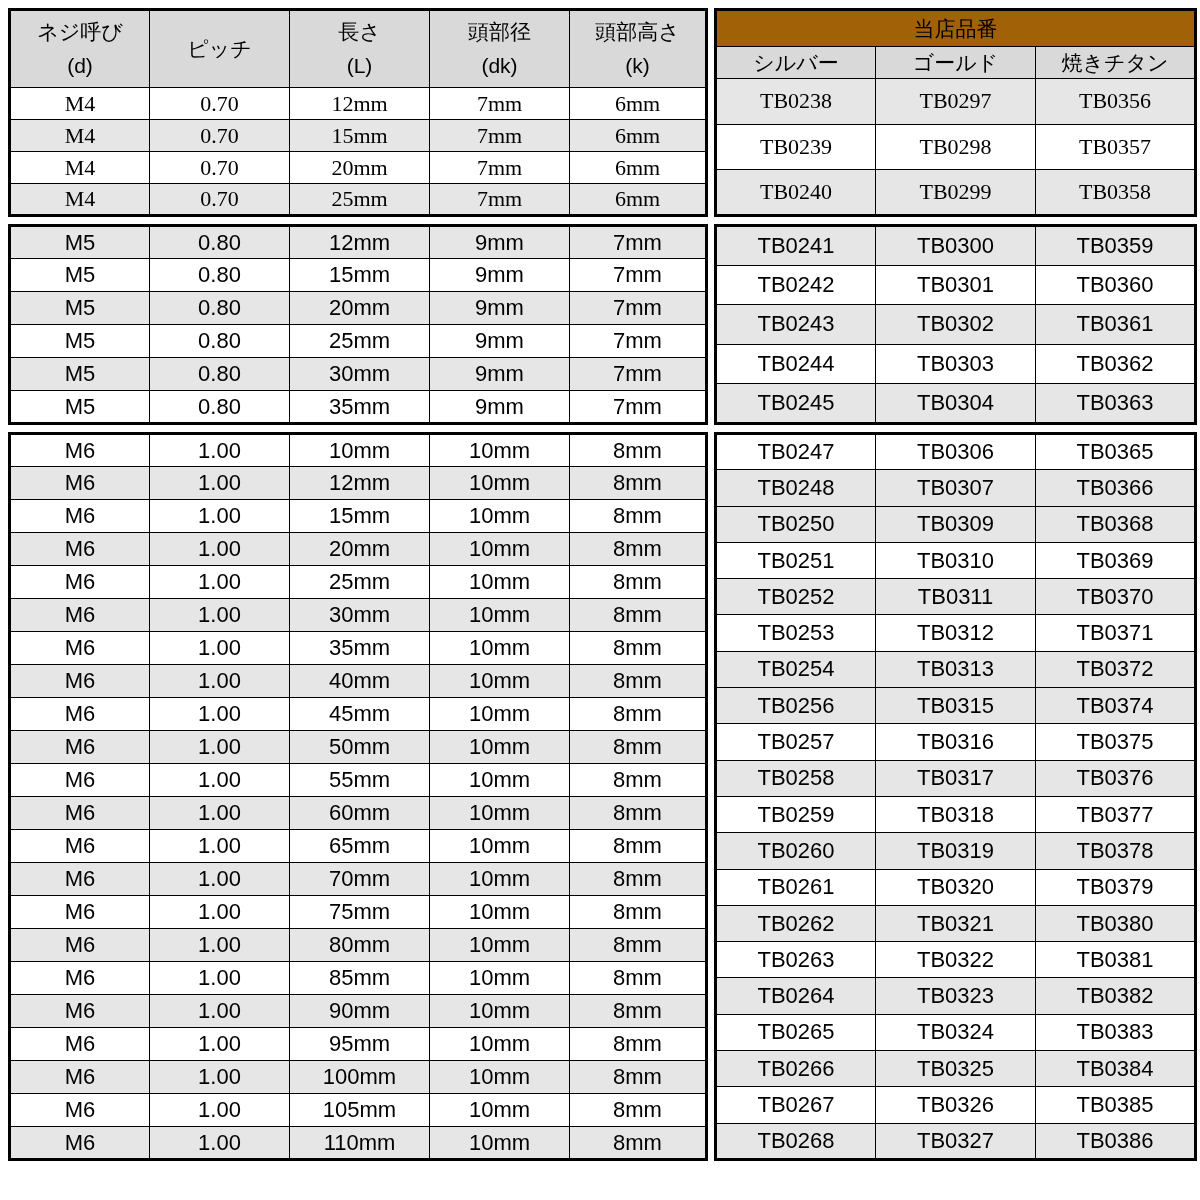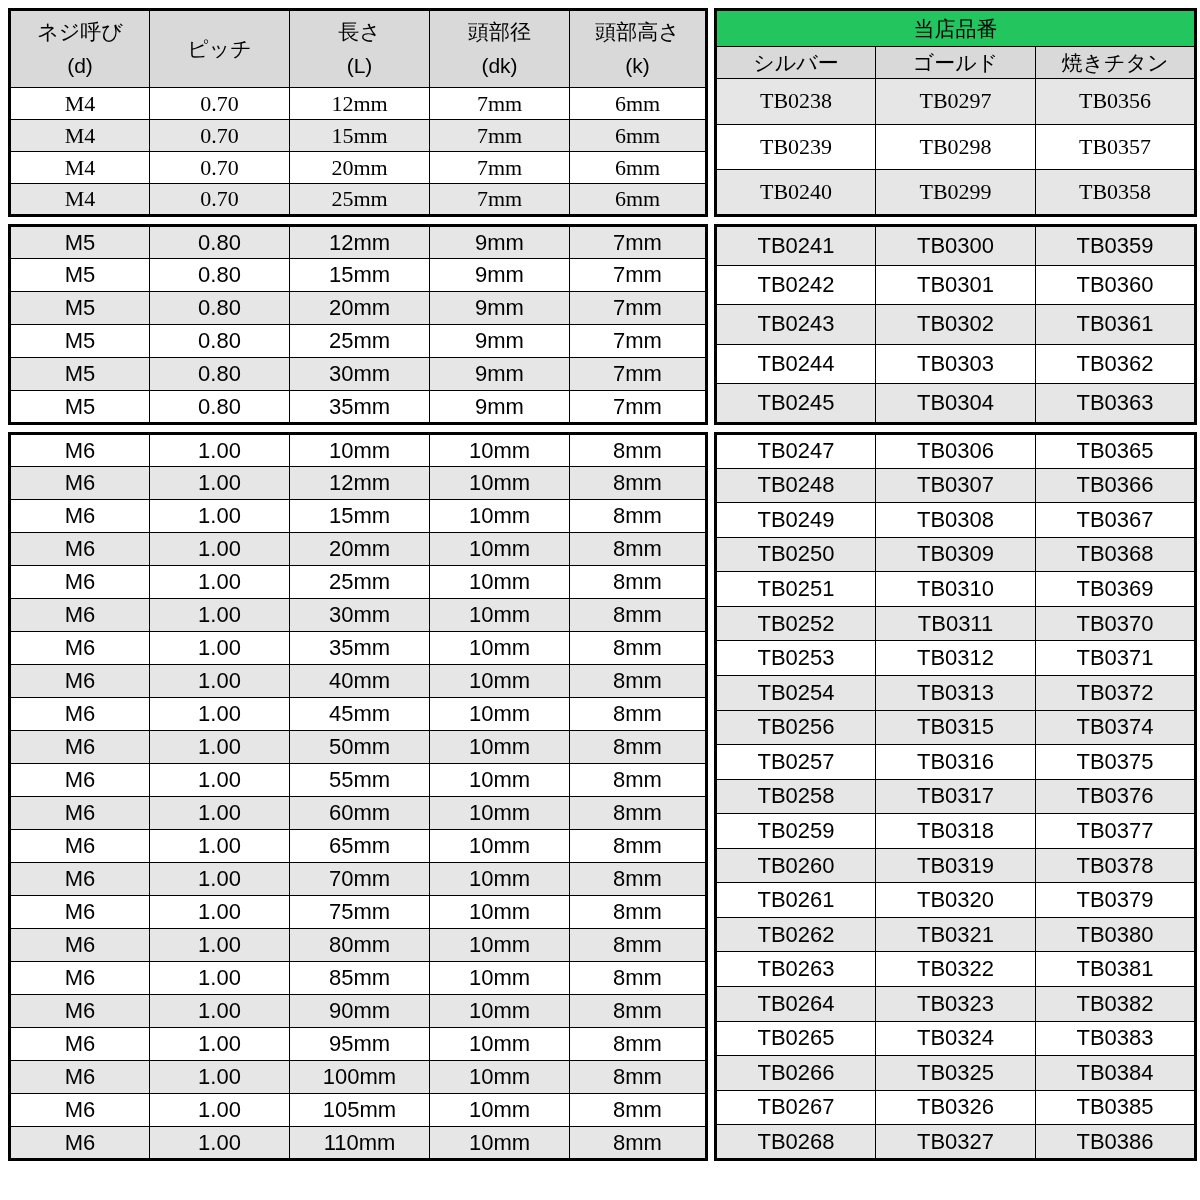--- a/index.html
+++ b/index.html
@@ -29,21 +29,21 @@
   }
   .t td { font-size: 22px; height: 33px; background: #ffffff; }
   .s-m4 td { height: 32px; font-family: Liberation Serif, serif; }
   .t tr.shaded td { background: #e6e6e6; }
   .t th {
     font-weight: normal;
     font-size: 21px;
     background: #d9d9d9;
   }
   th.htall { height: 76px; }
-  th.hdark { background: #22c55e; height: 37px; }
+  th.hdark { background: #a16207; height: 37px; }
   tr.hsub th { height: 32px; }
   .hdr2 span { display: block; line-height: 34px; text-align: center; }
   .hdr1 span { display: block; line-height: 76px; }
 </style>
 </head>
 <body>
 
 <div class="page">
 
   <div class="tgroup s-m4">
@@ -411,25 +411,20 @@
           <tr>
             <td>TB0247</td>
             <td>TB0306</td>
             <td>TB0365</td>
           </tr>
           <tr class="shaded">
             <td>TB0248</td>
             <td>TB0307</td>
             <td>TB0366</td>
           </tr>
-          <tr>
-            <td>TB0249</td>
-            <td>TB0308</td>
-            <td>TB0367</td>
-          </tr>
           <tr class="shaded">
             <td>TB0250</td>
             <td>TB0309</td>
             <td>TB0368</td>
           </tr>
           <tr>
             <td>TB0251</td>
             <td>TB0310</td>
             <td>TB0369</td>
           </tr>

